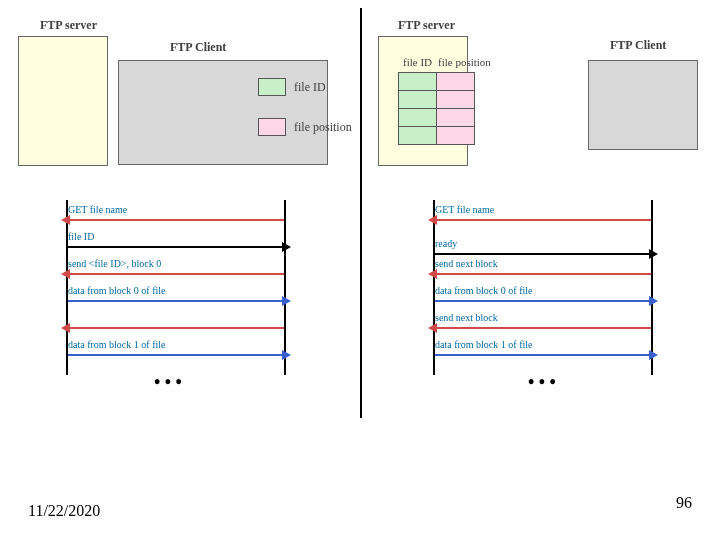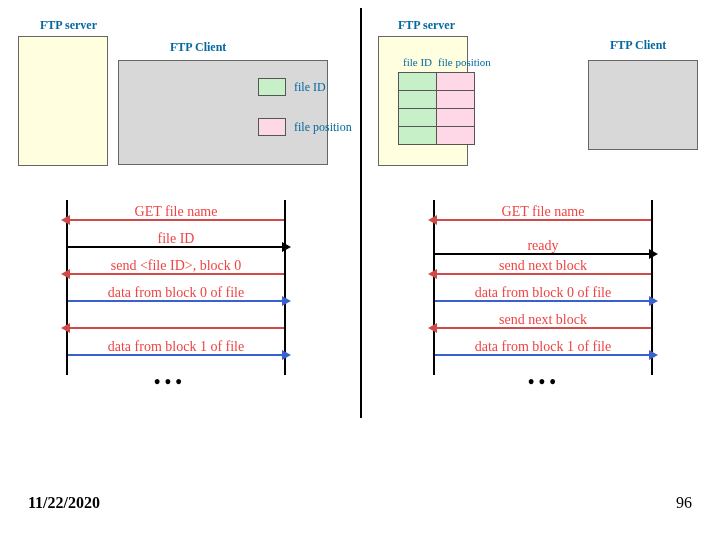--- a/index.html
+++ b/index.html
@@ -1,38 +1,38 @@
 <!DOCTYPE html>
 <html><head>
 <meta charset="utf-8">
 <style>
   * { box-sizing: border-box; margin: 0; padding: 0; }
   body { width: 720px; height: 540px; background: #fff; font-family: "Times New Roman", serif; position: relative; }
   .slide { width: 720px; height: 540px; position: relative; }
   .divider { position: absolute; left: 360px; top: 8px; width: 2px; height: 410px; background: #000; }
-  .lbl { position: absolute; font-size: 12px; color: #0369a1; }
+  .lbl { position: absolute; font-size: 12px; color: #404040; }
   .box { position: absolute; border: 1px solid #666; }
   .yellow { background: #ffffe0; }
   .gray { background: #d8d8d8; }
   .small-green { background: #c8f0c8; border: 1px solid #555; }
   .small-pink { background: #ffd8e8; border: 1px solid #555; }
   .seq { position: absolute; }
   .vline { position: absolute; width: 2px; background: #000; }
   .arrow-row { position: relative; height: 24px; }
   .arrow-line { position: absolute; height: 2px; }
   .arrow-red { background: #d04a4a; }
   .arrow-blue { background: #3a5fcf; }
   .arrow-black { background: #000; }
-  .arrow-text { position: absolute; top: -1px; font-size: 14px; width: 100%; text-align: center; color: #ef4444; }
+  .arrow-text { position: absolute; top: -1px; font-size: 10px; width: 100%; text-align: left; color: #0369a1; }
   .tri { position: absolute; width: 0; height: 0; }
   .tri-l-red { border-right: 9px solid #d04a4a; border-top: 5px solid transparent; border-bottom: 5px solid transparent; }
   .tri-r-blue { border-left: 9px solid #3a5fcf; border-top: 5px solid transparent; border-bottom: 5px solid transparent; }
   .tri-r-black { border-left: 9px solid #000; border-top: 5px solid transparent; border-bottom: 5px solid transparent; }
   .dots { position: absolute; font-size: 18px; font-weight: bold; }
-  .footer-date { position: absolute; left: 28px; bottom: 28px; font-size: 16px; font-weight: bold; }
+  .footer-date { position: absolute; left: 28px; bottom: 20px; font-size: 16px; }
   .footer-title { position: absolute; left: 0; right: 0; bottom: 28px; text-align: center; font-size: 16px; }
   .footer-page { position: absolute; right: 28px; bottom: 28px; font-size: 16px; }
   .table { position: absolute; border-collapse: collapse; }
   .table td { border: 1px solid #555; width: 38px; height: 18px; }
 </style>
 </head>
 <body>
 
 <div class="slide">
 

